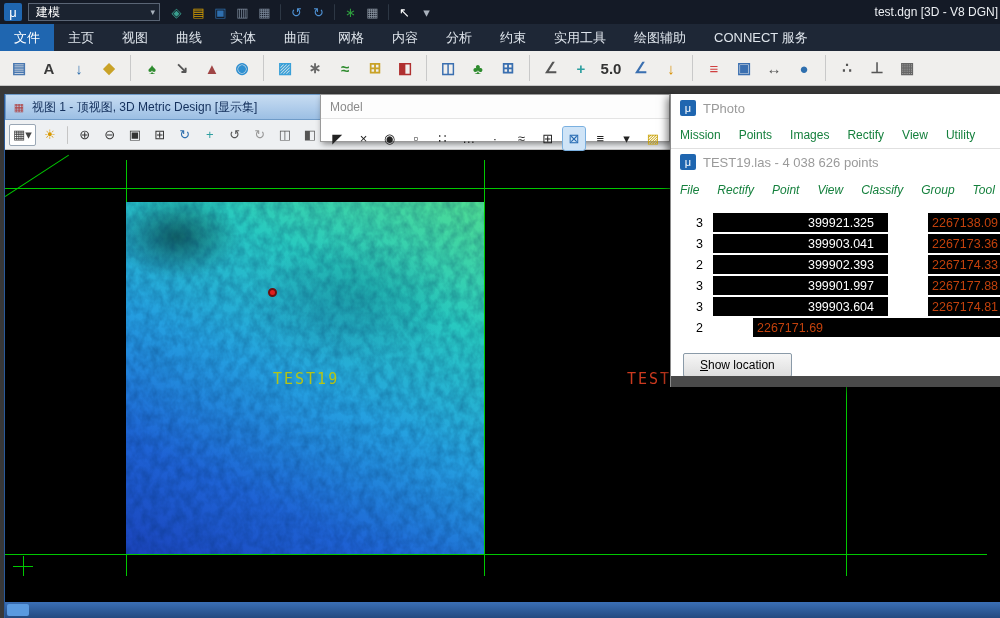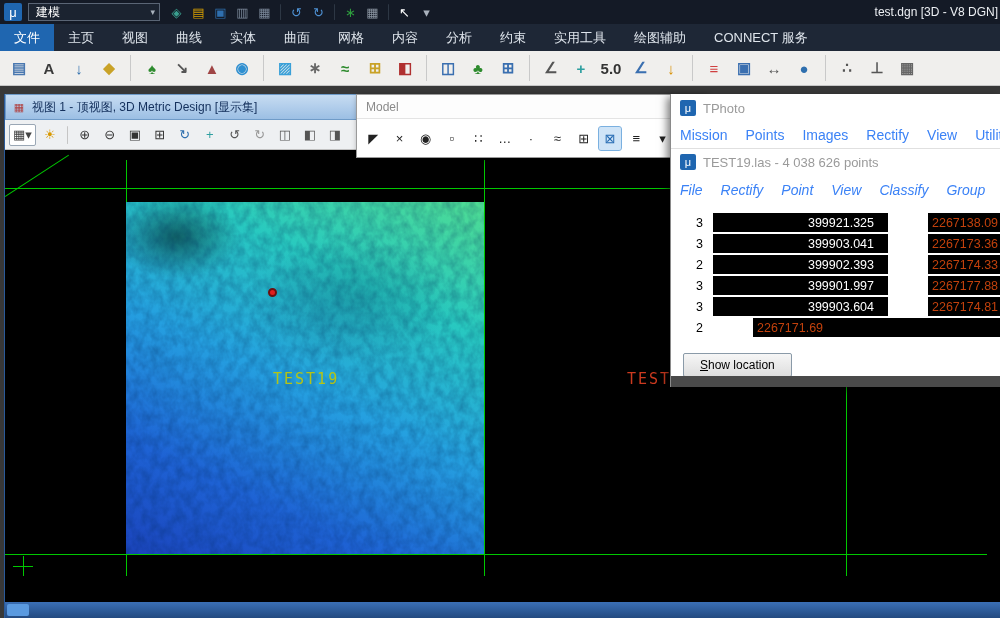--- a/index.html
+++ b/index.html
@@ -72,38 +72,38 @@
     background:#e02020; border:2px solid #6e1010; }
   .cad-label { position:absolute; font-family:"DejaVu Sans Mono",monospace; font-size:15px;
     letter-spacing:2px; white-space:nowrap; }
   .lbl19 { left:268px; top:220px; color:var(--test19_label); }
   .lbl20 { left:622px; top:220px; color:var(--test20_label); }
   .acs { position:absolute; left:8px; top:406px; width:20px; height:20px; }
   .acs .ax-h { position:absolute; left:0; top:10px; width:20px; height:1px; background:var(--gridline_green); }
   .acs .ax-v { position:absolute; left:10px; top:0; width:1px; height:20px; background:var(--gridline_green); }
 
   
-  .model-window { position:absolute; left:320px; top:8px; width:350px; height:64px; z-index:5;
-    background:#fff; border:1px solid #9a9a9a; box-shadow:2px 2px 6px rgba(0,0,0,.45);margin-left:36px; }
+  .model-window { position:absolute; left:320px; top:8px; width:350px; height:48px; z-index:5;
+    background:#fff; border:1px solid #9a9a9a; box-shadow:2px 2px 6px rgba(0,0,0,.45); }
   .mw-title { height:24px; display:flex; align-items:center; padding-left:9px; font-size:12px;
     color:#8a8a8a; border-bottom:1px solid #e4e4e4; background:#fdfdfd; }
   .mw-icons { height:38px; display:flex; align-items:center; padding:0 5px; gap:4px; }
   .micon { width:23px; height:23px; display:flex; align-items:center; justify-content:center;
     font-size:13px; border-radius:2px; }
   .micon.active { background:#cfe4f7; outline:1px solid #7ab0e0; }
 
   
   .tphoto { position:absolute; left:670px; top:8px; width:330px; height:293px; z-index:6;
     background:#fff; border-left:1px solid #8a8a8a; box-shadow:-3px 3px 8px rgba(0,0,0,.5); overflow:hidden; }
   .tp-title { height:28px; display:flex; align-items:center; gap:7px; padding-left:9px; background:#fff; }
   .tp-logo { width:16px; height:16px; background:var(--accent); color:#fff; font-size:11px;
     display:flex; align-items:center; justify-content:center; border-radius:2px; flex:0 0 auto; }
   .tp-title-text { font-size:13px; color:#9a9a9a; white-space:nowrap; }
   .menu-row { display:flex; align-items:center; height:26px; }
-  .menu-item { padding:0 9px; font-size:14px; color:#3b82f6; white-space:nowrap; }
+  .menu-item { padding:0 9px; font-size:12px; color:#15803d; white-space:nowrap; }
   .las { border-top:1px solid #e0e0e0; }
   .las-title { height:26px; display:flex; align-items:center; gap:7px; padding-left:9px; }
   .las-menu { height:30px;font-style:italic; }
   .las-table { padding:8px 0 0 12px; }
   .las-row { display:flex; height:19px; margin-bottom:2px; font-size:12.5px; align-items:stretch; }
   .cell { display:flex; align-items:center; }
   .c1 { width:30px; background:#fff; color:#000; padding-left:13px; }
   .c2 { width:175px; background:#000; color:#fff; justify-content:flex-end; padding-right:14px; }
   .cgap { width:40px; background:#fff; }
   .c3 { flex:1; background:#000; color:#c2410c; padding-left:4px; white-space:nowrap; overflow:hidden; }

